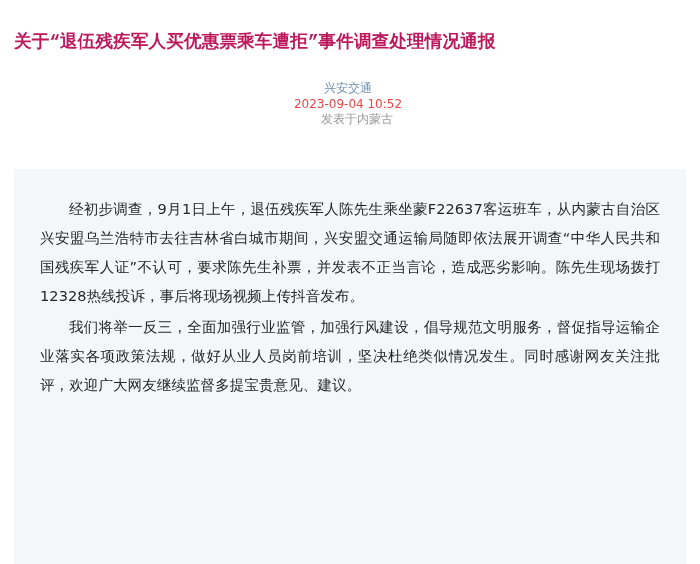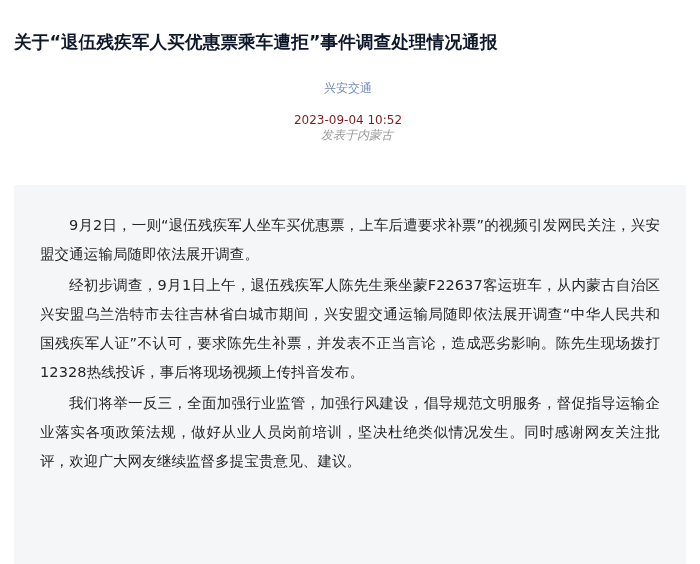--- a/index.html
+++ b/index.html
@@ -17,45 +17,44 @@
   .page {
     width: 700px;
     height: 564px;
     position: relative;
     background: #ffffff;
     box-sizing: border-box;
   }
   .article-title {
     font-size: 17.5px;
     font-weight: bold;
-    color: #0f172a;
+    color: #be185d;
     letter-spacing: 0.2px;
     padding: 18px 18px 0 14px;
     line-height: 1.4;
+    font-family: Liberation Mono, monospace;
   }
   .meta-row {
     display: flex;
     align-items: center;
     padding: 14px 0 0 14px;
     font-size: 12px;
     color: #8a8a8a;
     flex-direction: column;
   }
   .meta-source {
     color: #6e8fb5;
     margin-right: 18px;
   }
   .meta-date {
-    color: #7f1d1d;
+    color: #ef4444;
     margin-right: 18px;
-    margin-top: 16px;
   }
   .meta-location {
     color: #9a9a9a;
-    font-style: italic;
   }
   .divider {
     margin-top: 18px;
     height: 1px;
     background: transparent;
   }
   .body-box {
     margin: 22px 14px 0 14px;
     background: #f5f6f7;
     border-radius: 2px;
@@ -83,18 +82,17 @@
 
   <div class="meta-row">
     <span class="meta-source">兴安交通</span>
     <span class="meta-date">2023-09-04 10:52</span>
     <span class="meta-location">发表于内蒙古</span>
   </div>
 
   <div class="divider"></div>
 
   <div class="body-box">
-    <p class="para">9月2日，一则“退伍残疾军人坐车买优惠票，上车后遭要求补票”的视频引发网民关注，兴安盟交通运输局随即依法展开调查。</p>
     <p class="para">经初步调查，9月1日上午，退伍残疾军人陈先生乘坐蒙F22637客运班车，从内蒙古自治区兴安盟乌兰浩特市去往吉林省白城市期间，兴安盟交通运输局随即依法展开调查“中华人民共和国残疾军人证”不认可，要求陈先生补票，并发表不正当言论，造成恶劣影响。陈先生现场拨打12328热线投诉，事后将现场视频上传抖音发布。</p>
     <p class="para">我们将举一反三，全面加强行业监管，加强行风建设，倡导规范文明服务，督促指导运输企业落实各项政策法规，做好从业人员岗前培训，坚决杜绝类似情况发生。同时感谢网友关注批评，欢迎广大网友继续监督多提宝贵意见、建议。</p>
   </div>
 
 </div>
 
 </body></html>

